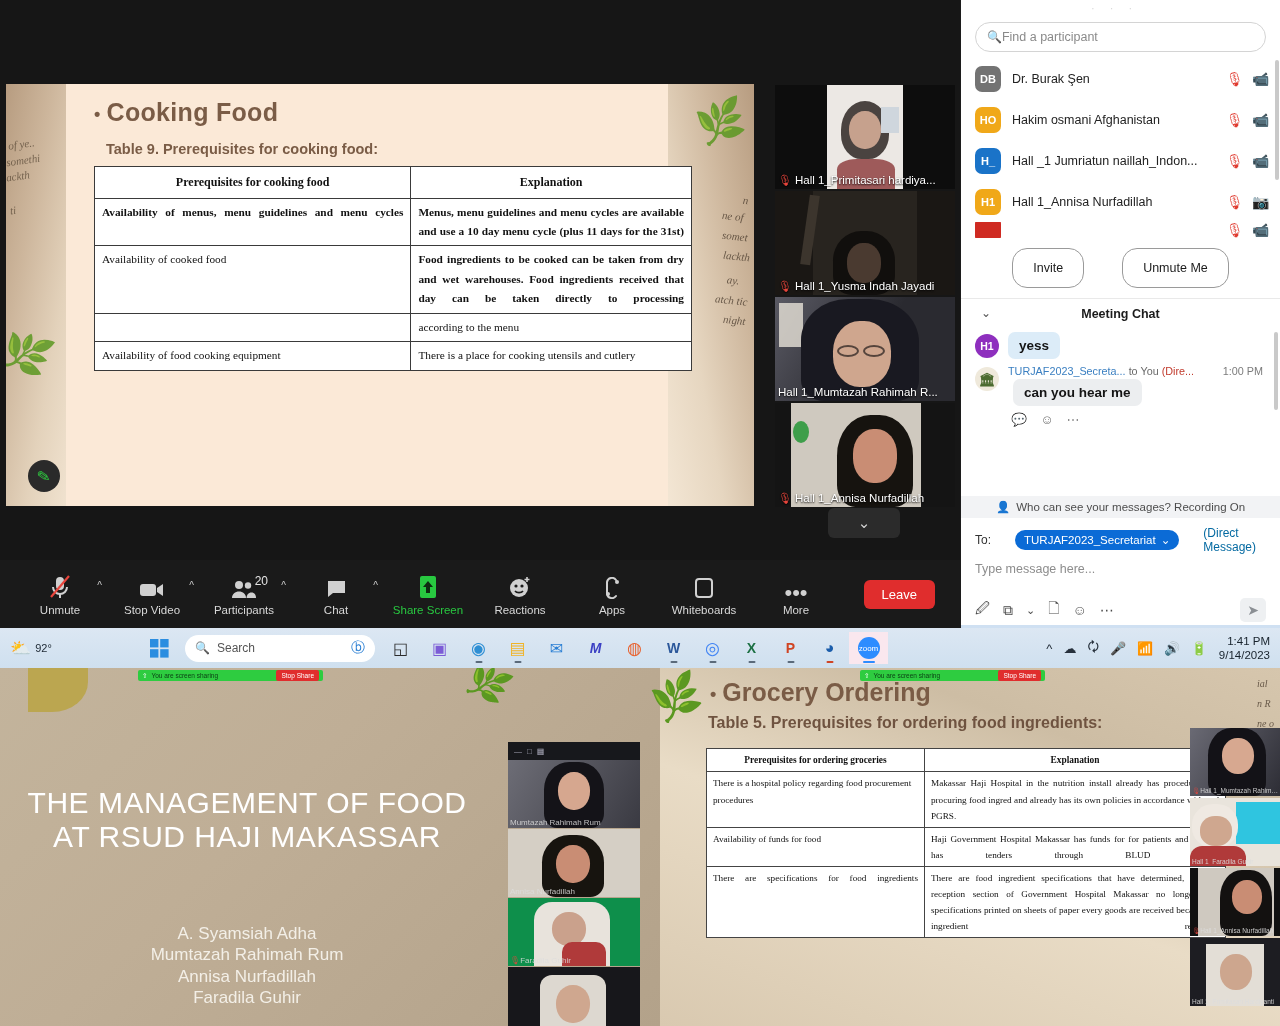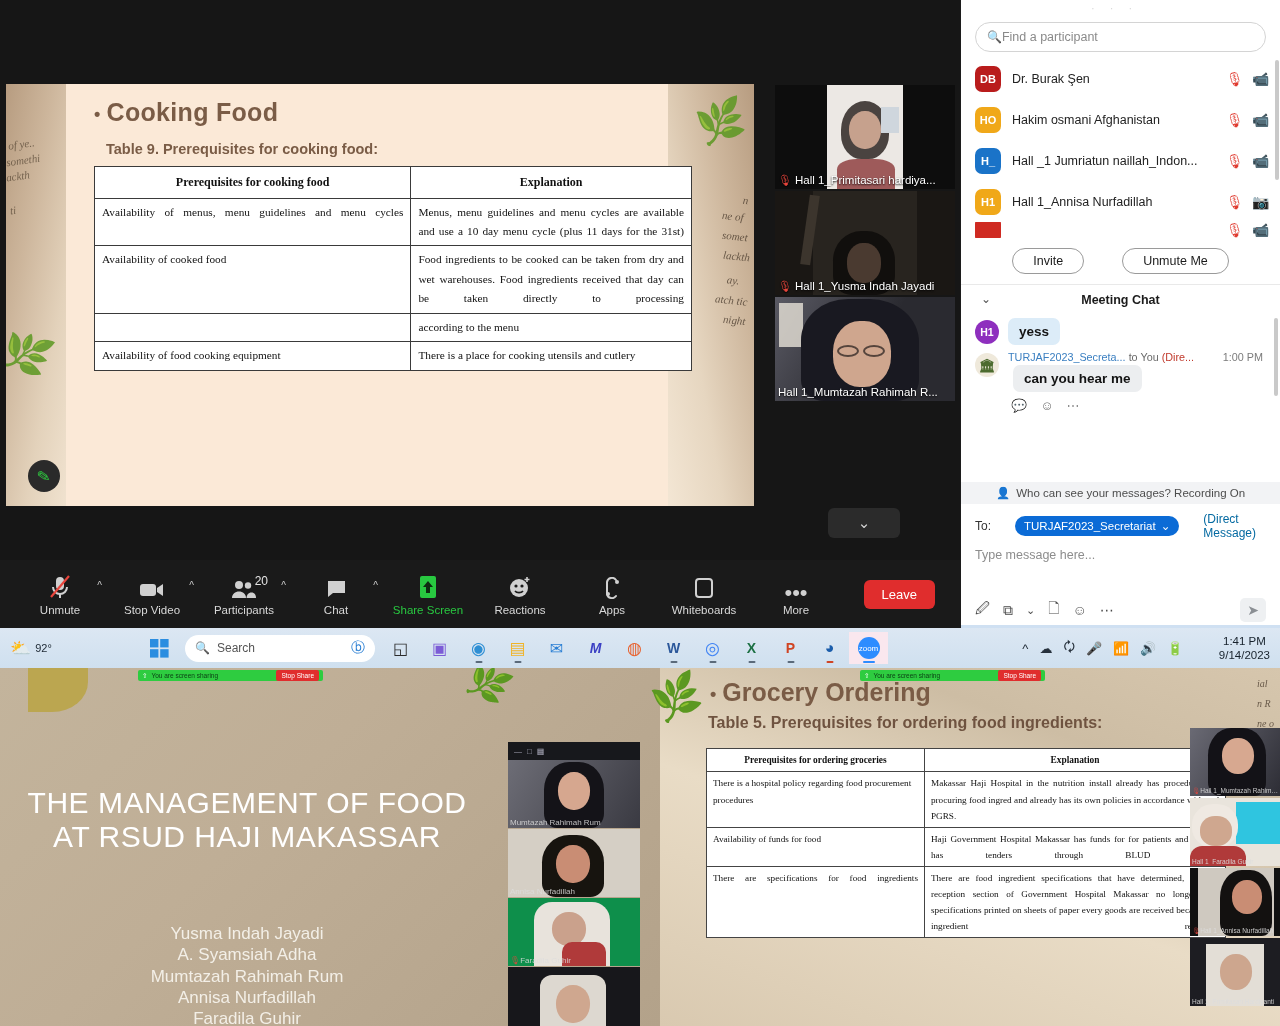--- a/index.html
+++ b/index.html
@@ -42,21 +42,21 @@
   .slide-table {
     position:absolute; left:88px; top:82px; width:598px;
     border-collapse:collapse; background:#fff;
     font-family:"Liberation Serif", serif;
   }
   .slide-table td, .slide-table th {
     border:1px solid #3a3a3a; padding:4px 7px; vertical-align:top;
     font-size:11.3px; color:#111; line-height:1.72;
   }
   .slide-table th { text-align:center; font-weight:bold; font-size:12px; padding:5px 4px; }
-  .slide-table td.just { text-align:justify; text-align-last:justify; }
+  .slide-table td.just { text-align:justify; text-align-last:justify;font-weight:bold; }
   .col-a { width:53%; }
   .col-b { width:47%; }
 
   .annot-btn {
     position:absolute; left:22px; bottom:14px; width:32px; height:32px; border-radius:50%;
     background:#2a2a2a; display:flex; align-items:center; justify-content:center;
   }
 
   
   .filmstrip { position:absolute; left:775px; top:85px; width:180px; }
@@ -109,21 +109,21 @@
   .avatar { width:26px; height:26px; border-radius:7px; color:#fff; font-size:11px; font-weight:bold;
             display:flex; align-items:center; justify-content:center; flex:0 0 26px; }
   .pname { flex:1; margin-left:11px; font-size:12.5px; color:#222; white-space:nowrap; overflow:hidden; text-overflow:ellipsis; }
   .picons { display:flex; gap:9px; align-items:center; }
   .ic-red { color:#e03b30; font-size:14px; line-height:1; }
   .ic-gray { color:#4b4b4b; font-size:14px; line-height:1; }
   .prow.partial { height:16px; overflow:hidden; }
   .plist-scroll { position:absolute; right:1px; top:2px; width:4px; height:120px; background:#c9c9c9; border-radius:2px; }
 
   .panel-actions { display:flex; justify-content:center; gap:38px; padding:8px 0 10px; }
-  .pill { border:1px solid #9a9a9a; border-radius:15px; font-size:12.5px; padding:5px 20px; color:#1b1b1b; background:#fff; }
+  .pill { border:1px solid #9a9a9a; border-radius:15px; font-size:12.5px; padding:12px 20px; color:#1b1b1b; background:#fff; }
 
   .chat-head { position:relative; border-top:1px solid #e9e9e9; height:30px; display:flex; align-items:center; justify-content:center; }
   .chat-head .title { font-size:12.5px; font-weight:bold; color:#1b1b1b; }
   .chat-head .chev { position:absolute; left:20px; top:7px; color:#555; font-size:12px; }
 
   .chat-body { position:relative; height:168px; padding:4px 14px 0 14px; overflow:hidden; }
   .msg { display:flex; margin-bottom:6px; }
   .msg .ava { width:24px; height:24px; border-radius:50%; flex:0 0 24px; color:#fff; font-size:10.5px; font-weight:bold;
               display:flex; align-items:center; justify-content:center; margin-top:2px; }
   .bubble { background:#dcecf8; border-radius:7px; padding:6px 11px; font-size:13.5px; color:#141414; font-weight:bold; margin-left:9px; }
@@ -156,21 +156,21 @@
   
   .taskbar { position:absolute; left:0; top:628px; width:1280px; height:40px;
              background:linear-gradient(180deg,#dce7f3,#cfe0ef); display:flex; align-items:center; }
   .weather { display:flex; align-items:center; gap:4px; margin-left:10px; }
   .tb-icons { position:absolute; left:140px; display:flex; align-items:center; gap:0; }
   .tb-ico { width:39px; height:32px; display:flex; align-items:center; justify-content:center; position:relative; }
   .tb-ico .dot { position:absolute; bottom:1px; left:50%; transform:translateX(-50%); width:7px; height:2.5px; border-radius:2px; background:#5a6a7a; }
   .search-pill { width:190px; height:27px; background:#fff; border-radius:14px; display:flex; align-items:center; padding:0 10px; gap:7px;
                  font-size:12px; color:#555; margin:0 6px; }
   .tray { position:absolute; right:10px; display:flex; align-items:center; gap:11px; color:#27313c; font-size:13px; }
-  .clock { text-align:center; font-size:11.5px; line-height:14px; color:#17222c;margin-left:24px; }
+  .clock { text-align:right; font-size:11.5px; line-height:14px; color:#17222c; }
 
   
   .lower { position:absolute; left:0; top:668px; width:1280px; height:358px; overflow:hidden;
            background:#bfae96; }
   .lower-left {
     position:absolute; left:0; top:0; width:660px; height:358px;
     background:linear-gradient(135deg,#c3b49c 0%, #bfae96 40%, #b3a28a 100%);
   }
   .lower-right {
     position:absolute; left:660px; top:0; width:620px; height:358px;
@@ -302,20 +302,31 @@
             <div style="position:absolute;inset:0;background:linear-gradient(120deg,#5a5a64,#2a2a30 55%);"></div>
             <div style="position:absolute;left:4px;top:6px;width:24px;height:44px;background:#e7e2d8;opacity:.8;"></div>
             <div style="position:absolute;left:26px;top:2px;width:118px;height:102px;border-radius:40% 42% 20% 20%;background:#191921;"></div>
             <div style="position:absolute;left:58px;top:24px;width:58px;height:66px;border-radius:46%;background:#cfa68e;"></div>
             <div style="position:absolute;left:62px;top:48px;width:22px;height:12px;border:2px solid #55443c;border-radius:50%;"></div>
             <div style="position:absolute;left:88px;top:48px;width:22px;height:12px;border:2px solid #55443c;border-radius:50%;"></div>
           </div>
           <div class="vname"><span>Hall 1_Mumtazah Rahimah R...</span></div>
         </div>
 
+        <div class="vtile">
+          <div class="vimg" style="background:#141414;">
+            <div style="position:absolute;left:16px;top:0;width:130px;height:104px;background:#cfc9bf;"></div>
+            <div style="position:absolute;left:18px;top:18px;width:16px;height:22px;border-radius:50%;background:#3e9e4a;"></div>
+            <div style="position:absolute;left:62px;top:12px;width:76px;height:92px;border-radius:44% 44% 24% 24%;background:#16130f;"></div>
+            <div style="position:absolute;left:78px;top:26px;width:44px;height:54px;border-radius:46%;background:#c98d74;"></div>
+          </div>
+          <div class="vname">
+            <span class="mutedot">🎙</span><span>Hall 1_Annisa Nurfadillah</span>
+          </div>
+        </div>
       </div>
 
       <div class="strip-more">
         <span style="color:#d6d6d6; font-size:15px;">⌄</span>
       </div>
     </div>
 
     <div class="zoom-toolbar">
 
       <div class="tb-item">
@@ -423,21 +434,21 @@
       <span class="dots-ghost">· · ·</span>
     </div>
 
     <div class="find-box">
       <span style="font-size:12px;">🔍</span>
       <input type="text" placeholder="Find a participant" style="">
     </div>
 
     <div class="plist">
       <div class="prow">
-        <div class="avatar" style="background:#b91c1c;">DB</div>
+        <div class="avatar" style="background:#737373;">DB</div>
         <div class="pname">Dr. Burak Şen</div>
         <div class="picons">
           <span class="ic-red">🎙</span>
           <span class="ic-red">📹</span>
         </div>
       </div>
       <div class="prow">
         <div class="avatar" style="background:#f0a819;">HO</div>
         <div class="pname">Hakim osmani  Afghanistan</div>
         <div class="picons">
@@ -622,21 +633,20 @@
         <div>1:41 PM</div>
         <div>9/14/2023</div>
       </div>
     </div>
   </div>
 
   <div class="lower">
     <div class="lower-left">
       <div class="deck-title">THE MANAGEMENT OF FOOD AT RSUD HAJI MAKASSAR</div>
       <div class="deck-authors">
-        <div>Yusma Indah Jayadi</div>
         <div>A. Syamsiah Adha</div>
         <div>Mumtazah Rahimah Rum</div>
         <div>Annisa Nurfadillah</div>
         <div>Faradila Guhir</div>
 
       </div>
       <div style="position:absolute;left:28px;top:-6px;width:60px;height:50px;background:#b9a23d;border-radius:0 0 60% 0;opacity:.8;"></div>
       <div style="position:absolute;right:150px;top:-4px;color:#5f7a38;font-size:34px;transform:rotate(30deg);">🌿</div>
       <div style="position:absolute;right:20px;bottom:0;color:#cfc2ab;font-size:48px;opacity:.6;">✿</div>
     </div>

